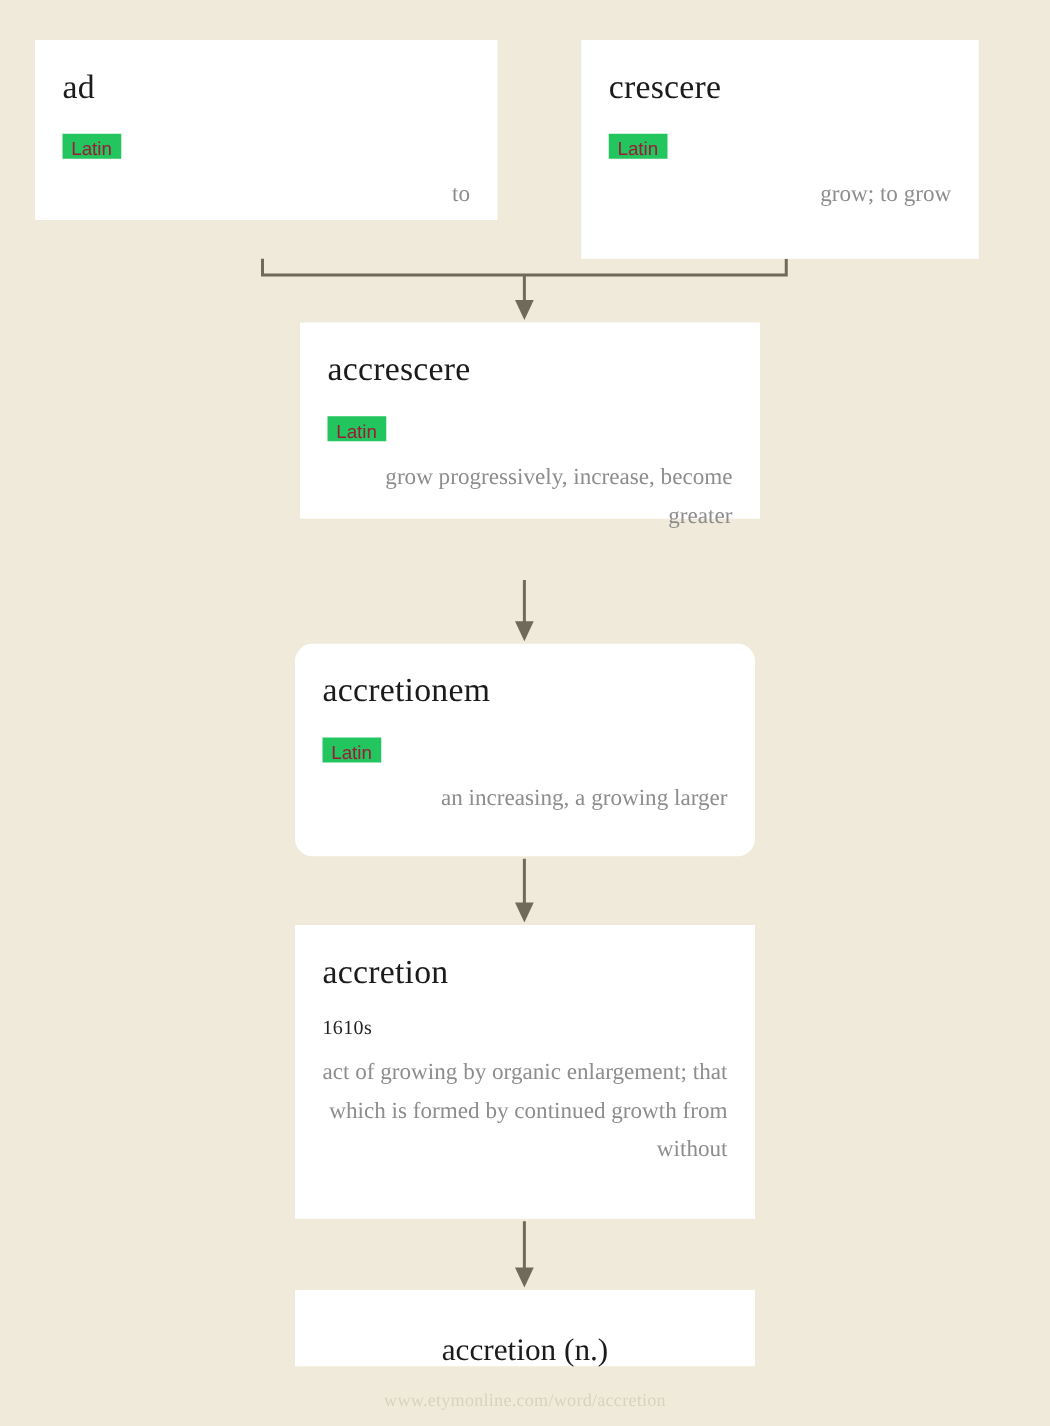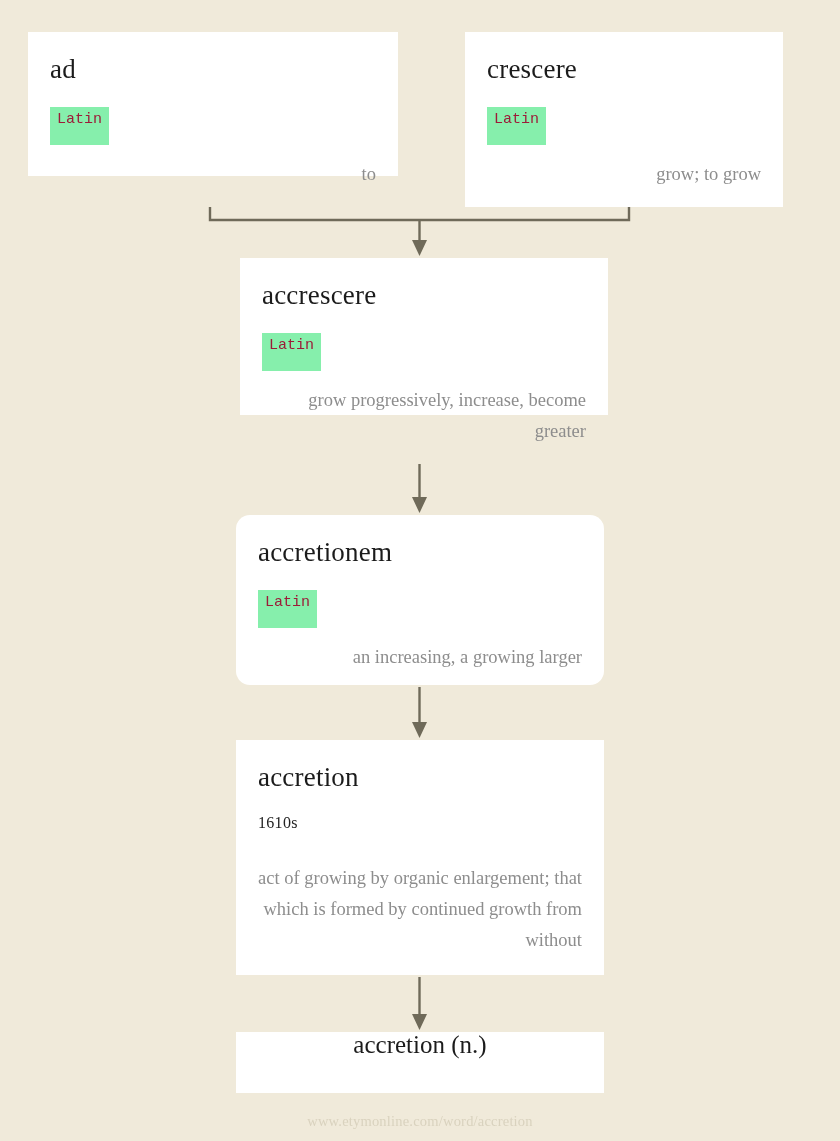--- a/index.html
+++ b/index.html
@@ -35,37 +35,37 @@
     font-family: "Liberation Serif", "DejaVu Serif", serif;
     font-size: 27px;
     line-height: 1.15;
     color: #1b1b1b;
     margin: 0 0 22px 0;
     letter-spacing: 0.2px;
   }
 
   .lang-tag {
     display: inline-block;
-    background: #86efac;
+    background: #22c55e;
     color: #9c1b38;
-    font-family: Liberation Mono, monospace;
+    font-family: Liberation Sans, sans-serif;
     font-size: 15px;
     line-height: 1;
-    padding: 5px 7px 18px 7px;
+    padding: 5px 7px 0 7px;
     margin: 0 0 14px 0;
     white-space: nowrap;
   }
 
   .date-tag {
     display: block;
     color: #232323;
     font-family: "Liberation Serif", "DejaVu Serif", serif;
     font-size: 16px;
     line-height: 1;
-    margin: 0 0 32px 0;
+    margin: 0 0 12px 0;
     letter-spacing: 0.3px;
   }
 
   .gloss {
     font-family: "Liberation Serif", "DejaVu Serif", serif;
     font-size: 18.5px;
     line-height: 1.68;
     color: #8d8d8d;
     margin: 0;
     max-width: 330px;
@@ -76,21 +76,21 @@
   #card-ad        { left: 28px;  top: 32px;  width: 370px; height: 144px; }
   #card-crescere  { left: 443px; top: 32px;  width: 318px; height: 175px; margin-left: 22px; }
   #card-accrescere{ left: 240px; top: 258px; width: 368px; height: 157px; }
   #card-accretionem{left: 236px; top: 515px; width: 368px; height: 170px; border-radius: 14px; }
   #card-accretion { left: 236px; top: 740px; width: 368px; height: 235px; }
 
   #card-headword {
     left: 236px; top: 1032px; width: 368px; height: 61px;
     padding: 0;
     display: flex;
-    align-items: flex-start;
+    align-items: flex-end;
     justify-content: center;
   }
   #card-headword .headword-text {
     font-family: "Liberation Serif", "DejaVu Serif", serif;
     font-size: 25px;
     color: #1b1b1b;
     line-height: 1;
   }
 
   

